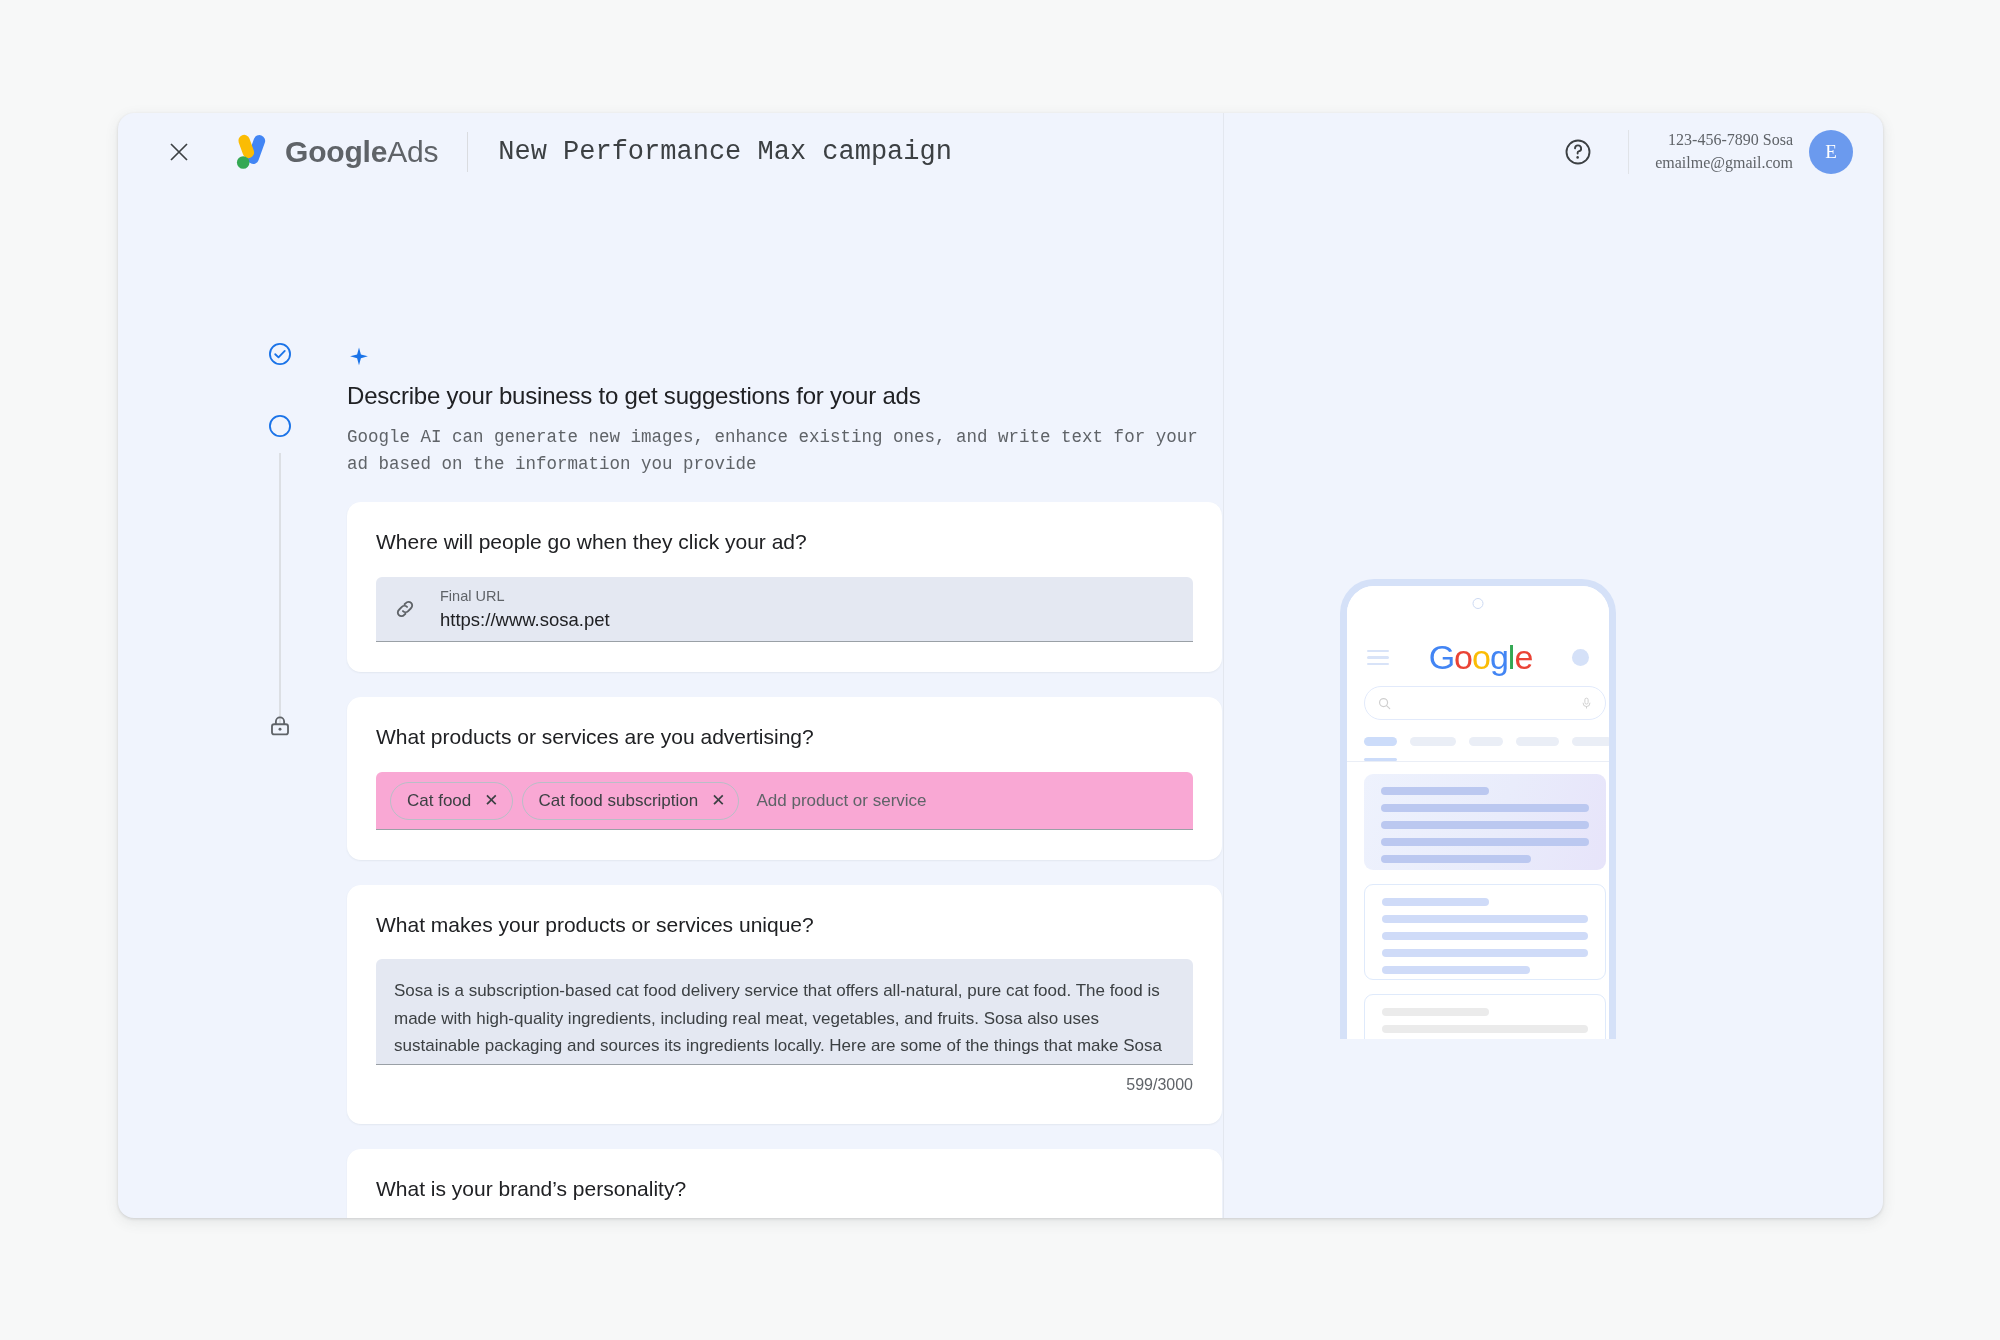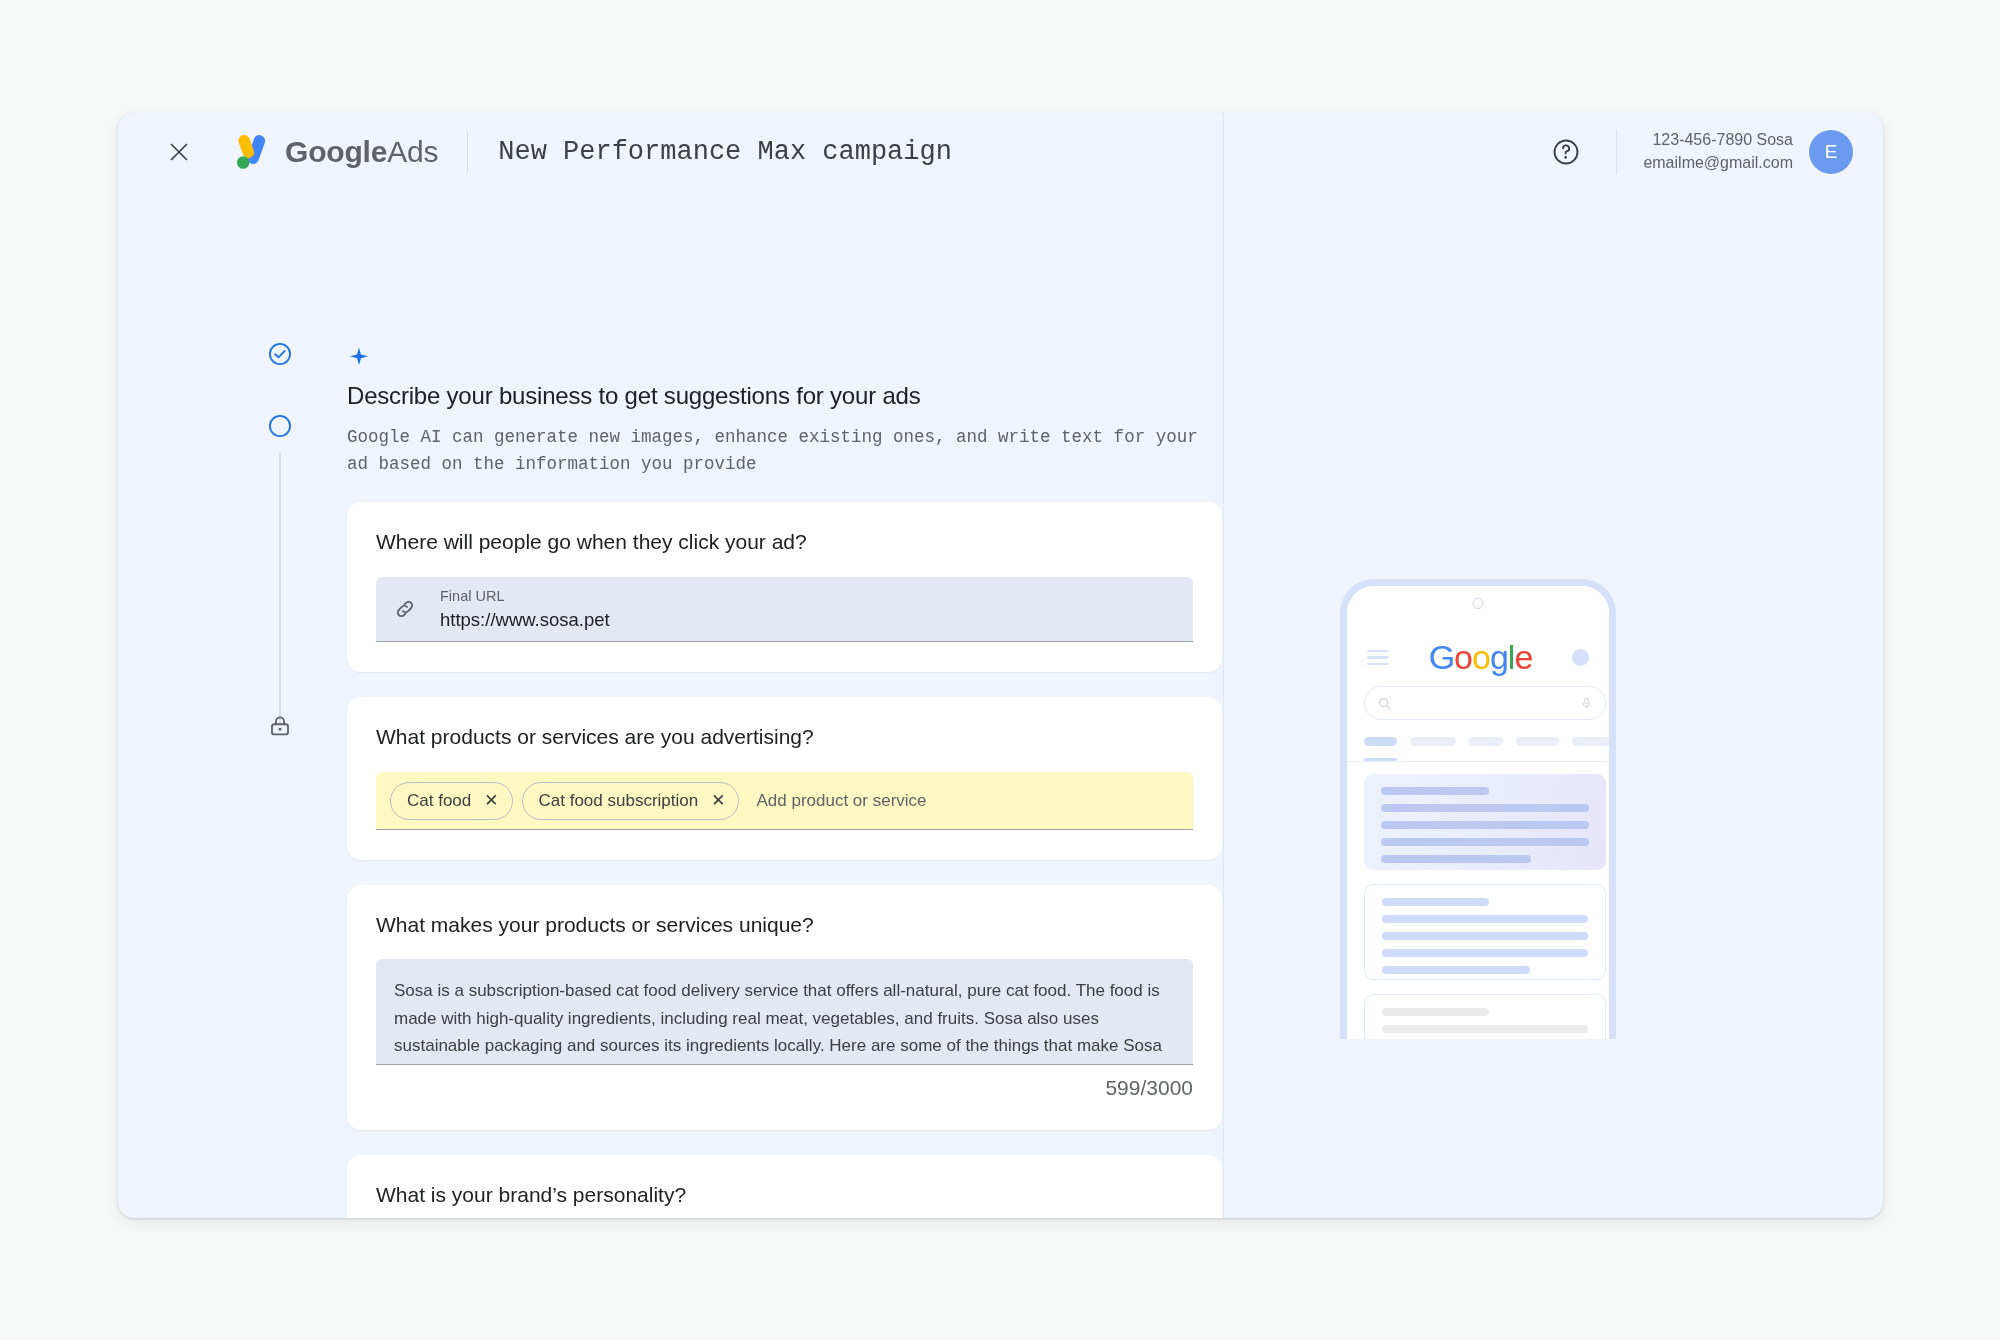--- a/index.html
+++ b/index.html
@@ -39,21 +39,21 @@
   .ads-text { margin-left: 13px; font-size: 30px; letter-spacing: -0.2px; }
   .ads-text .g1 { color: #5f6368; font-weight: 700; }
   .ads-text .g2 { color: #5f6368; font-weight: 400; }
   #topbar-divider {
     width: 1px; height: 40px; background: #dadce0; margin-left: 29px;
   }
   #page-title-text {
     margin-left: 30px; font-size: 27px; color: #3c4043; font-weight: 400; font-family: Liberation Mono, monospace;
   }
   #topbar-right {
-    margin-left: auto; display: flex; align-items: center; margin-right: 30px;
+    margin-left: auto; display: flex; align-items: center; margin-right: 30px; font-family: Liberation Serif, serif;
   }
   #help-icon {
     width: 40px; height: 40px; display: flex; align-items: center; justify-content: center;
     cursor: pointer;
   }
   #acct-divider { width: 1px; height: 44px; background: #e0e3e8; margin: 0 26px 0 30px; }
   #acct-block { text-align: right; font-size: 16px; color: #5f6368; line-height: 1.42; }
   #avatar {
     width: 44px; height: 44px; border-radius: 50%;
     background: #6b9aee; color: #fff; font-size: 19px;
@@ -100,21 +100,21 @@
     padding: 0 16px;
     min-height: 60px;
   }
   .link-icon { flex: 0 0 26px; margin-right: 22px; }
   .field-col { display: flex; flex-direction: column; justify-content: center; padding: 10px 0; }
   .field-label { font-size: 14.5px; color: #5f6368; line-height: 1.35; }
   .field-value { font-size: 18.5px; color: #202124; margin-top: 3px; }
 
   .chip-field {
     margin-top: 23px;
-    background: #fef9c3;
+    background: #f9a8d4;
     border-bottom: 1px solid #9aa0a6;
     border-radius: 6px 6px 0 0;
     display: flex; align-items: center; flex-wrap: wrap;
     padding: 9px 14px;
     min-height: 58px;
     gap: 9px;
   }
   .chip {
     display: inline-flex; align-items: center;
     height: 38px; padding: 0 13px 0 16px;
@@ -132,21 +132,21 @@
     margin-top: 22px;
     background: #e4e8f2;
     border-bottom: 1px solid #9aa0a6;
     border-radius: 6px 6px 0 0;
     padding: 18px 18px 8px 18px;
     font-size: 17px; color: #3c4043; line-height: 1.62;
     max-height: 106px; overflow: hidden;
     cursor: text;
   }
   .char-counter {
-    text-align: right; font-size: 21px; color: #5f6368; margin-top: 11px;
+    text-align: right; font-size: 16px; color: #5f6368; margin-top: 11px;
   }
 
   
   #split-line {
     position: absolute; left: 1105px; top: 0; width: 1px; height: 100%;
     background: #e3e7ef;
   }
 
   
   #phone {

